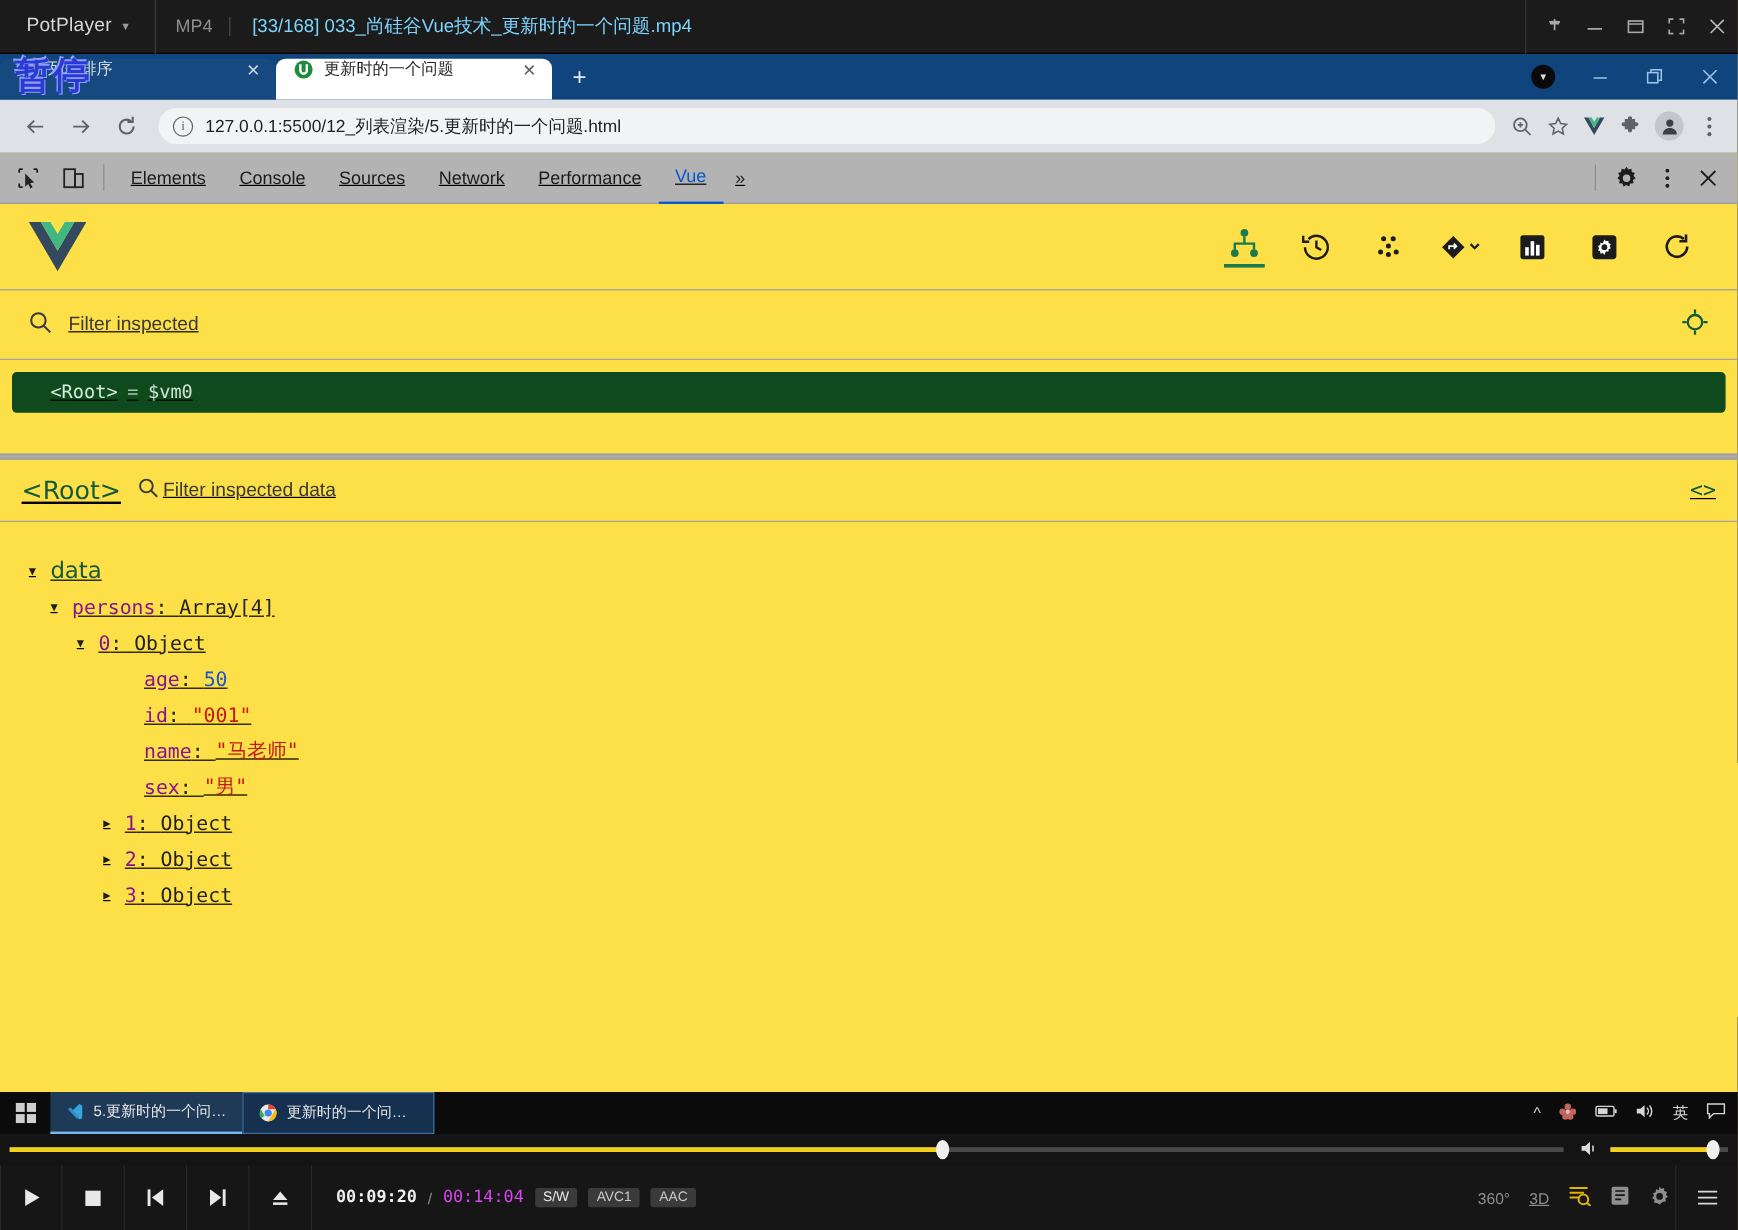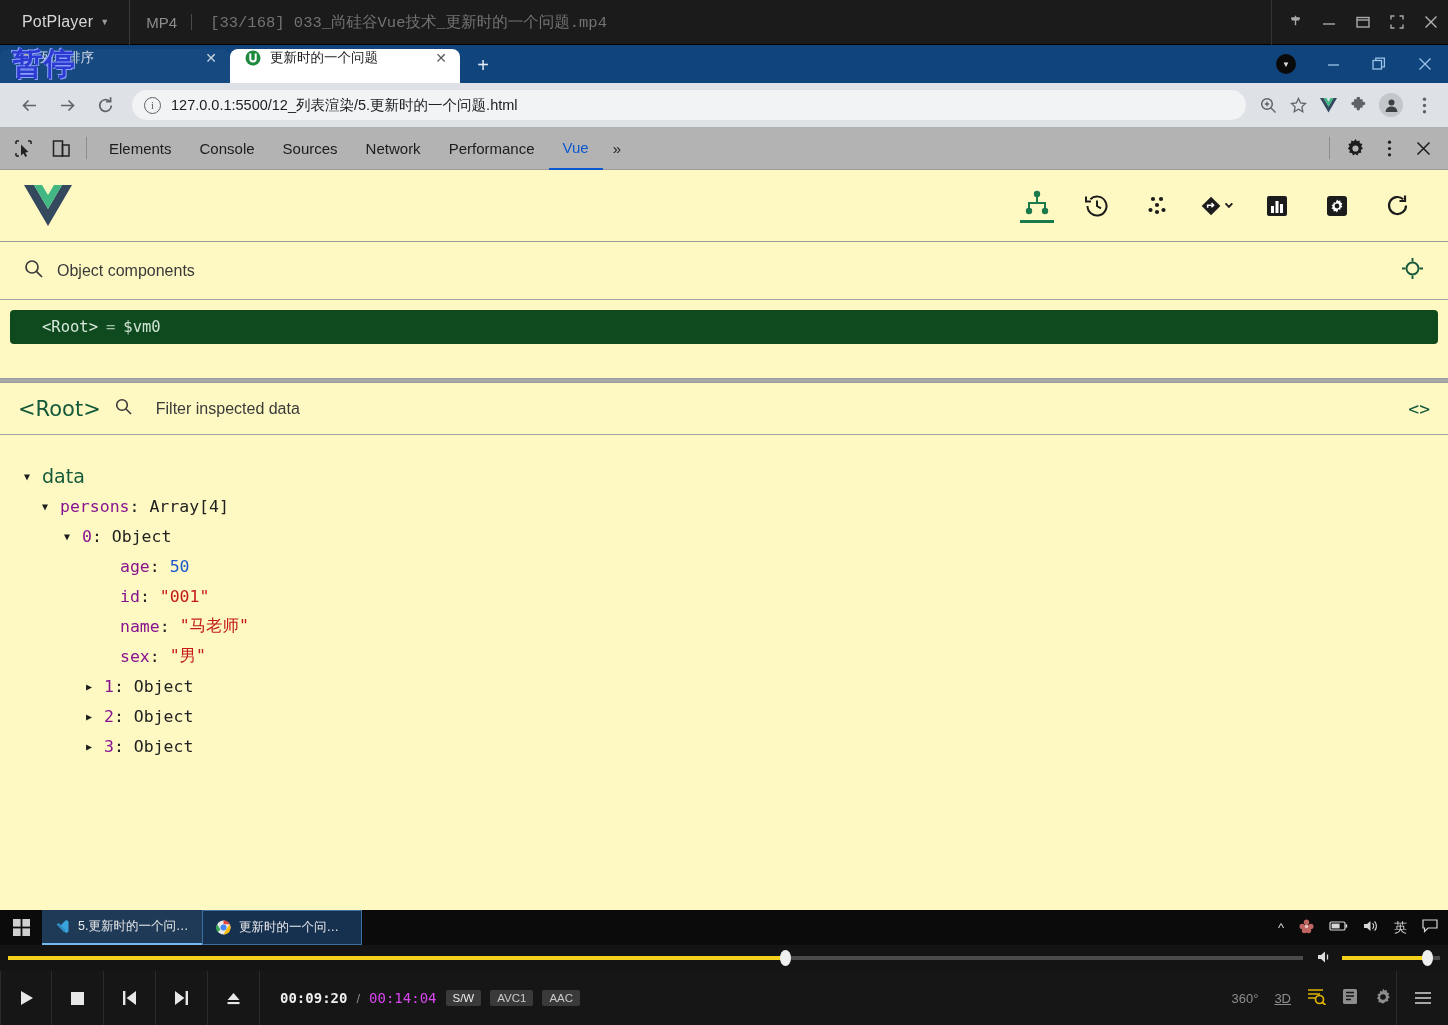--- a/index.html
+++ b/index.html
@@ -15,21 +15,21 @@
     position: absolute; left: 0; top: 0; width: 1448px; height: 45px;
     background: #1b1b1b; display: flex; align-items: center;
     border-bottom: 1px solid #000;
   }
   .pp-logo { display:flex; align-items:center; gap:7px; padding: 0 20px 0 22px;
     color: #d8d8d8; font-size: 16px; letter-spacing: .2px; }
   .pp-caret { font-size: 9px; color:#9a9a9a; }
   .pp-sep { width:1px; height:45px; background:#3a3a3a; }
   .pp-mp4 { color:#8d8d8d; font-size:15px; padding: 0 14px 0 16px; }
   .pp-sep2 { width:1px; height:16px; background:#4a4a4a; }
-  .pp-filename { color:#737373; font-size:15.5px; padding-left:18px; white-space:nowrap;font-family:Liberation Mono, monospace; }
+  .pp-filename { color:#7dd3fc; font-size:15.5px; padding-left:18px; white-space:nowrap; }
   .pp-wctrls { margin-left:auto; display:flex; align-items:center; height:45px; }
   .pp-wbtn { width:34px; height:45px; display:flex; align-items:center; justify-content:center;
     color:#a8a8a8; font-size:15px; }
   .pp-divider-left { width:1px; height:45px; background:#343434; margin-right:6px;}
 
   
   .chrome {
     position: absolute; left: 0; top: 45px; width: 1448px; height: 865px;
     background: #dee1e6;
   }
@@ -85,21 +85,21 @@
   .webpage { width:541px; background:#b0b0b0; padding:18px 22px; position:relative;
     border-right:1px solid #7a7a7a; }
   .wp-h1 { font-size:35px; font-weight:bold; color:#000; font-family:"DejaVu Sans", sans-serif;
     margin-bottom:22px; letter-spacing:1px; }
   .wp-btn { background:#b0b0b0; border:2px outset #cfcfcf; padding:7px 13px; font-size:17px;
     font-family:"DejaVu Sans", sans-serif; color:#000; }
   .wp-list { margin:26px 0 0 44px; }
   .wp-list li { font-size:22px; color:#000; font-family:"DejaVu Sans", sans-serif;
     line-height:1.42; }
 
-  .devtools { flex:1; background:#fef9c3; display:flex; flex-direction:column; }
+  .devtools { flex:1; background:#fde047; display:flex; flex-direction:column;text-decoration:underline; }
   .dt-tabbar { height:43px; display:flex; align-items:center; border-bottom:1px solid #9b9b9b;
     background:#b3b3b3; }
   .dt-ico { width:30px; height:30px; display:flex; align-items:center; justify-content:center;
     color:#222; margin-left:8px; }
   .dt-vline { width:1px; height:22px; background:#8d8d8d; margin:0 8px 0 10px; }
   .dt-tab { padding:0 14px; height:43px; display:flex; align-items:center; font-size:15px;
     color:#1c1c1c; }
   .dt-tab.sel { color:#0b57d0; border-bottom:2.5px solid #0b57d0; }
   .dt-more { padding:0 10px; font-size:15px; color:#222; }
   .dt-right { margin-left:auto; display:flex; align-items:center; padding-right:8px; }
@@ -126,21 +126,21 @@
   .root-row .eq { color:#9fc4a9; }
   .root-row .vm { color:#cfe3d4; }
 
   .tree-gap { height:34px; }
   .hsplit { height:5px; background:#a9a9a9; border-top:1px solid #9b9b9b;
     border-bottom:1px solid #9b9b9b; }
 
   .insp-head { height:52px; display:flex; align-items:center; padding:0 18px;
     border-bottom:1px solid #a2a2a2; }
   .insp-root { font-size:21px; color:#14593a; font-family:"DejaVu Sans", sans-serif; }
-  .insp-filter { font-size:16px; color:#3a3a3a; margin-left:24px; }
+  .insp-filter { font-size:16px; color:#3a3a3a; margin-left:4px; }
   .insp-right { margin-left:auto; color:#14593a; font-size:18px;
     font-family:"DejaVu Sans Mono", monospace; }
 
   .insp-body { flex:1; padding:26px 0 0 24px; font-family:"DejaVu Sans Mono", monospace;
     font-size:16.5px; overflow:hidden; }
   .trow { display:flex; align-items:center; height:30px; white-space:nowrap; }
   .caret { width:18px; display:inline-block; font-size:10px; color:#1c1c1c; }
   .caret.closed::before { content:"\25B6"; }
   .caret.open::before { content:"\25BC"; }
   .k-data { color:#14593a; font-size:19px; font-family:"DejaVu Sans", sans-serif; }
@@ -461,21 +461,21 @@
           </div>
         </div>
 
         <div class="vue-filter">
           <span>
             <svg width="19" height="19" viewBox="0 0 19 19">
                 <circle cx="8" cy="8" r="6" stroke="#3a3a3a" stroke-width="1.7" fill="none"></circle>
                 <path d="M12.4 12.4L18 18" stroke="#3a3a3a" stroke-width="1.7"></path>
               </svg>
           </span>
-          <span class="vf-text">Object components</span>
+          <span class="vf-text">Filter inspected</span>
           <span class="vf-right">
             <svg width="23" height="23" viewBox="0 0 23 23">
                 <circle cx="11.5" cy="11.5" r="6" stroke="#14593a" stroke-width="1.9" fill="none"></circle>
                 <path d="M11.5 1v3.5M11.5 18.5V22M1 11.5h3.5M18.5 11.5H22" stroke="#14593a" stroke-width="1.9"></path>
               </svg>
           </span>
         </div>
 
         <div class="comp-tree">
           <div class="root-row">

